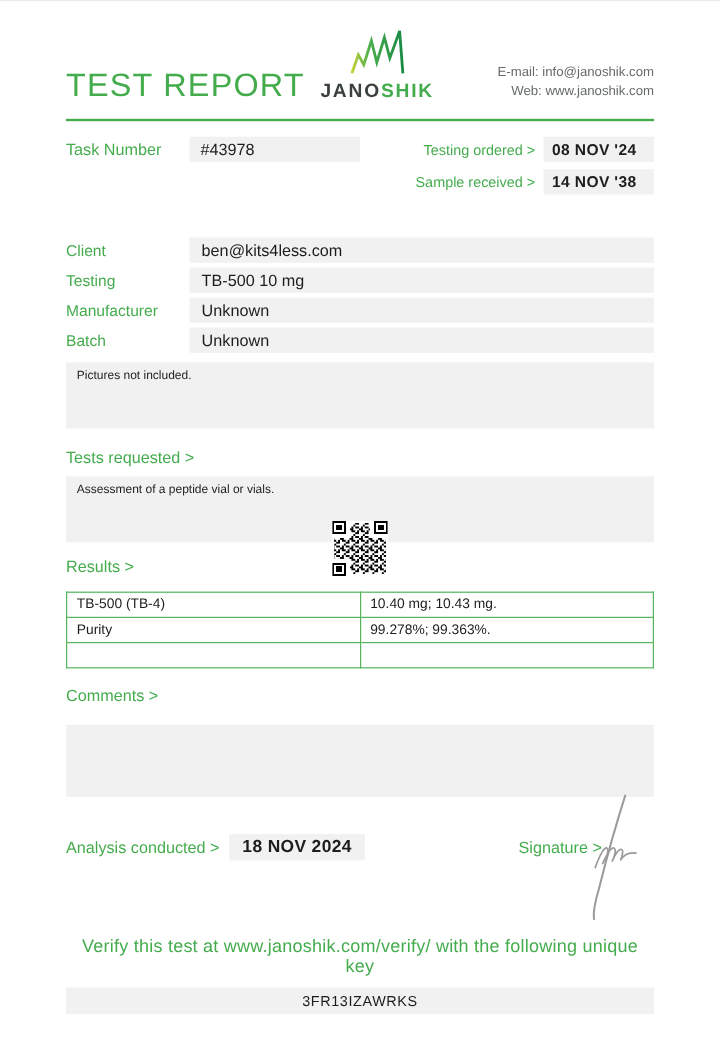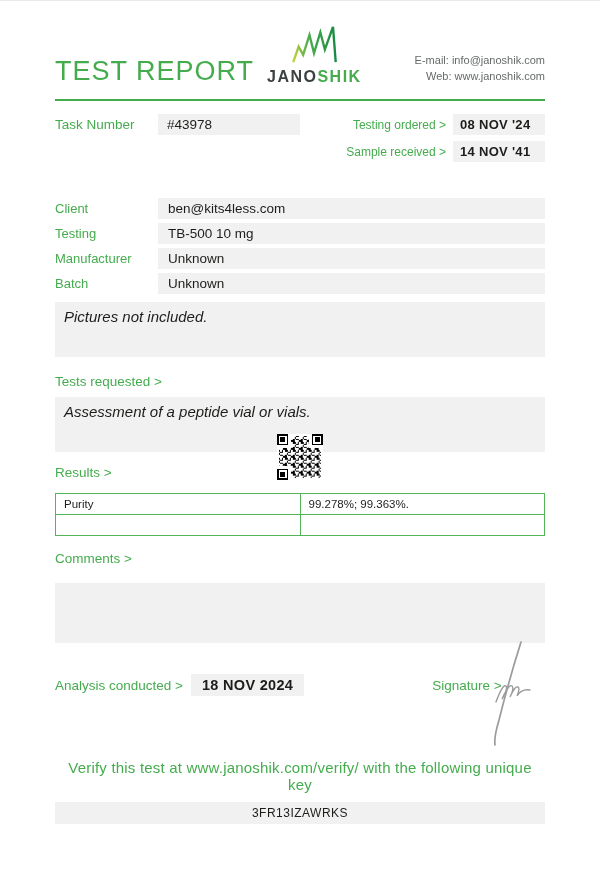--- a/index.html
+++ b/index.html
@@ -124,24 +124,23 @@
     color:var(--green);
     font-size:13.5px;
     font-weight:normal;
   }
   .h-sampledesc{margin-top:29px;}
   .h-tests{margin-top:17px;}
   .h-results{margin-top:13px;}
   .h-comments{margin-top:15px;}
   .section-box{
     background:var(--box);
-    font-size:15px;
+    font-size:10px;
     padding:6px 9px;
     margin-top:8px;
-    font-style:italic;
   }
   .box-55{height:55px;}
   .box-60{height:60px;margin-top:17px;}
   .results-wrap{position:relative;}
   .qr{
     position:absolute;
     left:50%;
     transform:translateX(-50%);
     top:-31px;
     width:46px;
@@ -238,21 +237,21 @@
       <div class="task-label">Task Number</div>
       <div class="task-value">#43978</div>
     </div>
     <div>
       <div class="date-row">
         <div class="date-label">Testing ordered  &gt;</div>
         <div class="date-value">08 NOV '24</div>
       </div>
       <div class="date-row">
         <div class="date-label">Sample received &gt;</div>
-        <div class="date-value">14 NOV '41</div>
+        <div class="date-value">14 NOV '38</div>
       </div>
     </div>
   </div>
 
   <div class="info-section">
     <div class="info-row">
       <div class="info-label">Client</div>
       <div class="info-value">ben@kits4less.com</div>
     </div>
     <div class="info-row">
@@ -301,20 +300,24 @@
           <rect x="24" y="2" width="3" height="3" fill="#000"></rect>
         <rect x="0" y="22" width="7" height="7" fill="#000"></rect>
           <rect x="1" y="23" width="5" height="5" fill="#fff"></rect>
           <rect x="2" y="24" width="3" height="3" fill="#000"></rect>
       </svg>
     </div>
     <div class="section-heading h-results">Results &gt;</div>
     <table class="results-table">
       <tbody>
         <tr>
+          <td class="c1">TB-500 (TB-4)</td>
+          <td>10.40 mg; 10.43 mg.</td>
+        </tr>
+        <tr>
           <td class="c1">Purity</td>
           <td>99.278%; 99.363%.</td>
         </tr>
         <tr>
           <td class="c1"></td>
           <td></td>
         </tr>
       </tbody>
     </table>
   </div>

